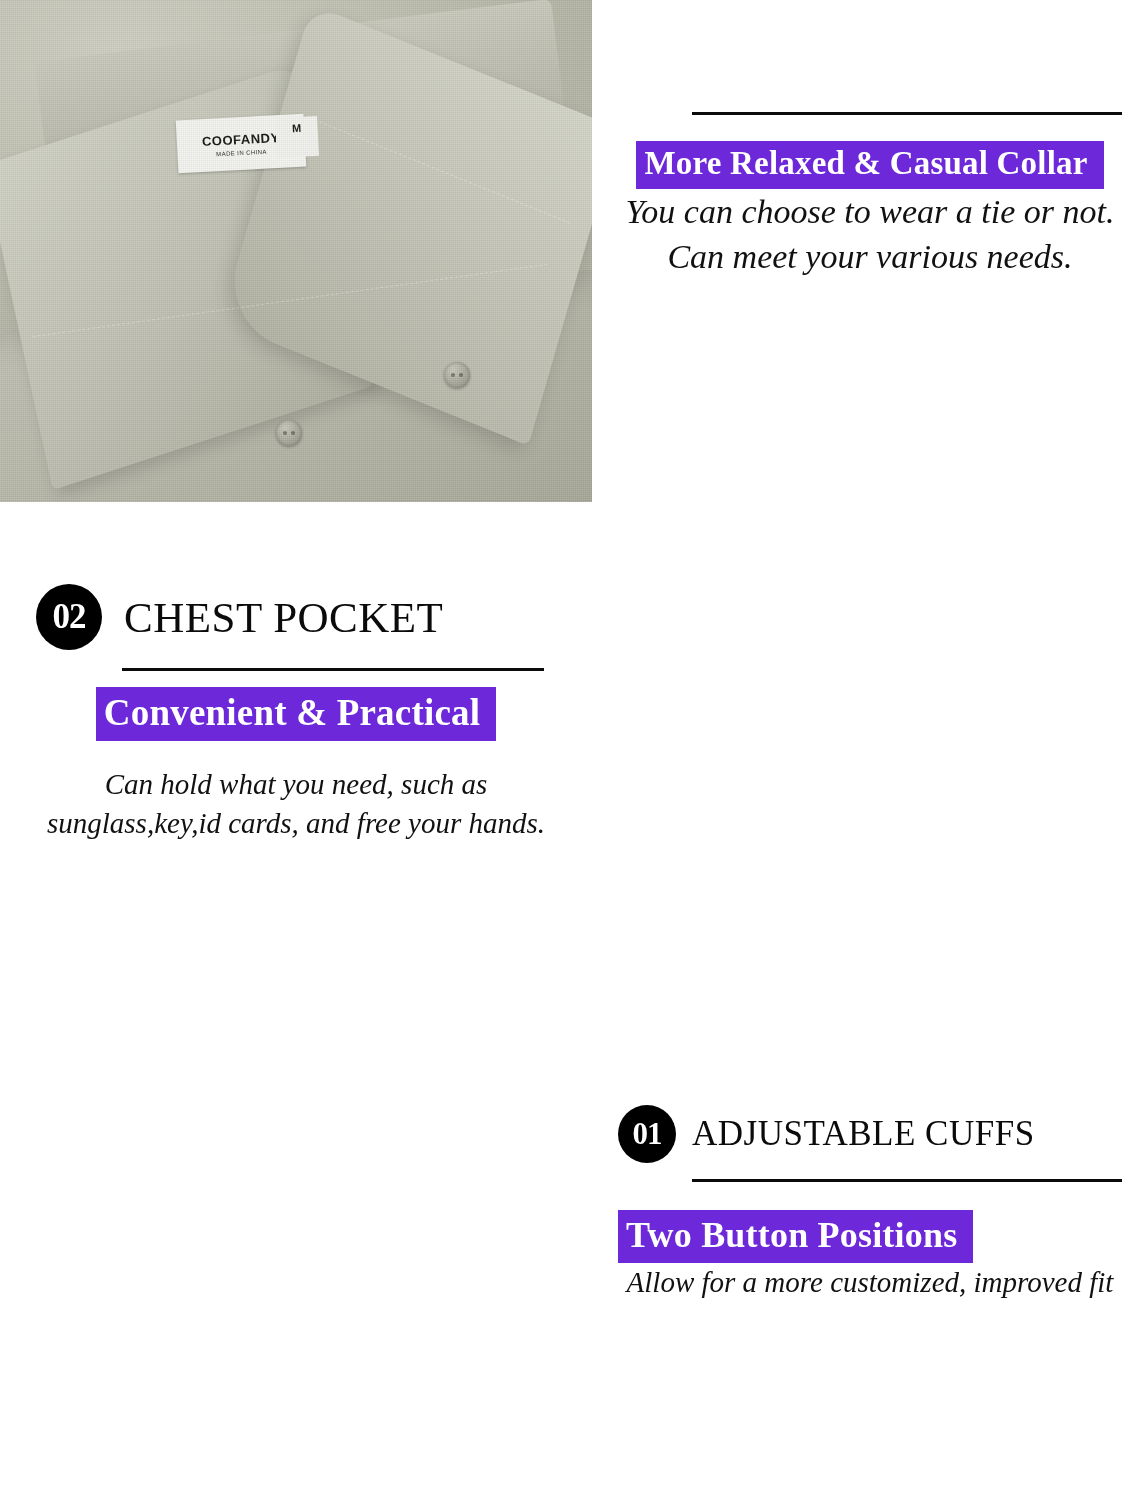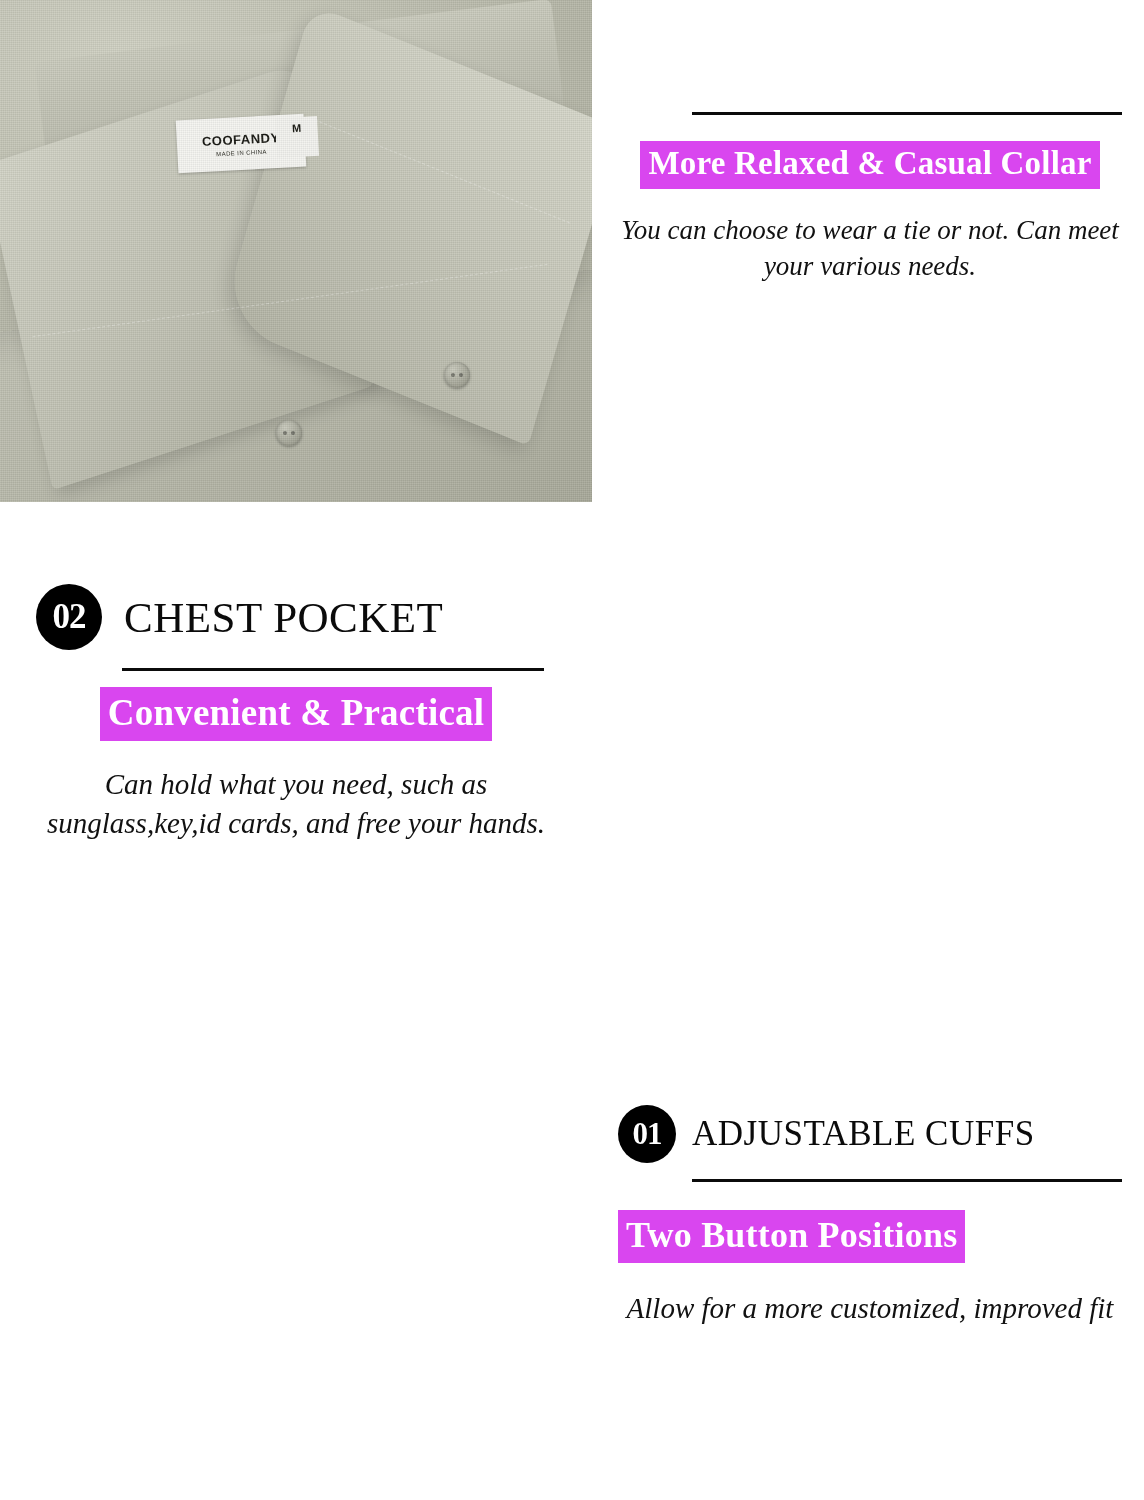--- a/index.html
+++ b/index.html
@@ -234,44 +234,43 @@
     height: 3px;
     background: #0b0b0b;
     margin-top: 14px;
   }
   #panel-collar .rule { margin-left: 74px; margin-top: 16px; }
   #panel-pocket .rule { margin-left: 96px; margin-right: 22px; margin-top: 18px; }
   #panel-cuff   .rule { margin-left: 74px; margin-top: 16px; }
 
   .subhead {
     display: inline-block;
-    background: #d946ef;
+    background: #6d28d9;
     color: #ffffff;
     font-family: "Liberation Serif", serif;
     font-weight: bold;
     font-size: 33px;
-    padding: 4px 8px 7px 8px;
+    padding: 4px 16px 7px 8px;
     margin-top: 26px;
     white-space: nowrap;
     letter-spacing: 0.2px;
   }
   #panel-pocket .subhead { font-size: 37px; margin-top: 16px; }
   #panel-cuff .subhead { font-size: 36px; margin-top: 28px; }
 
   .body-text {
     font-family: "Liberation Serif", serif;
     font-style: italic;
-    font-size: 27px;
+    font-size: 34px;
     line-height: 1.33;
     color: #111111;
     text-align: center;
-    margin-top: 24px;
   }
   #panel-pocket .body-text { font-size: 29px; margin-top: 24px; }
-  #panel-cuff .body-text { font-size: 29px; margin-top: 26px; }
+  #panel-cuff .body-text { font-size: 29px; }
 </style>
 </head>
 <body>
 
 <div class="sheet">
 
   <div class="cell photo" id="photo-collar">
     <div class="collar-shirt-body"></div>
     <div class="collar-band"></div>
     <div class="collar-left"></div>

